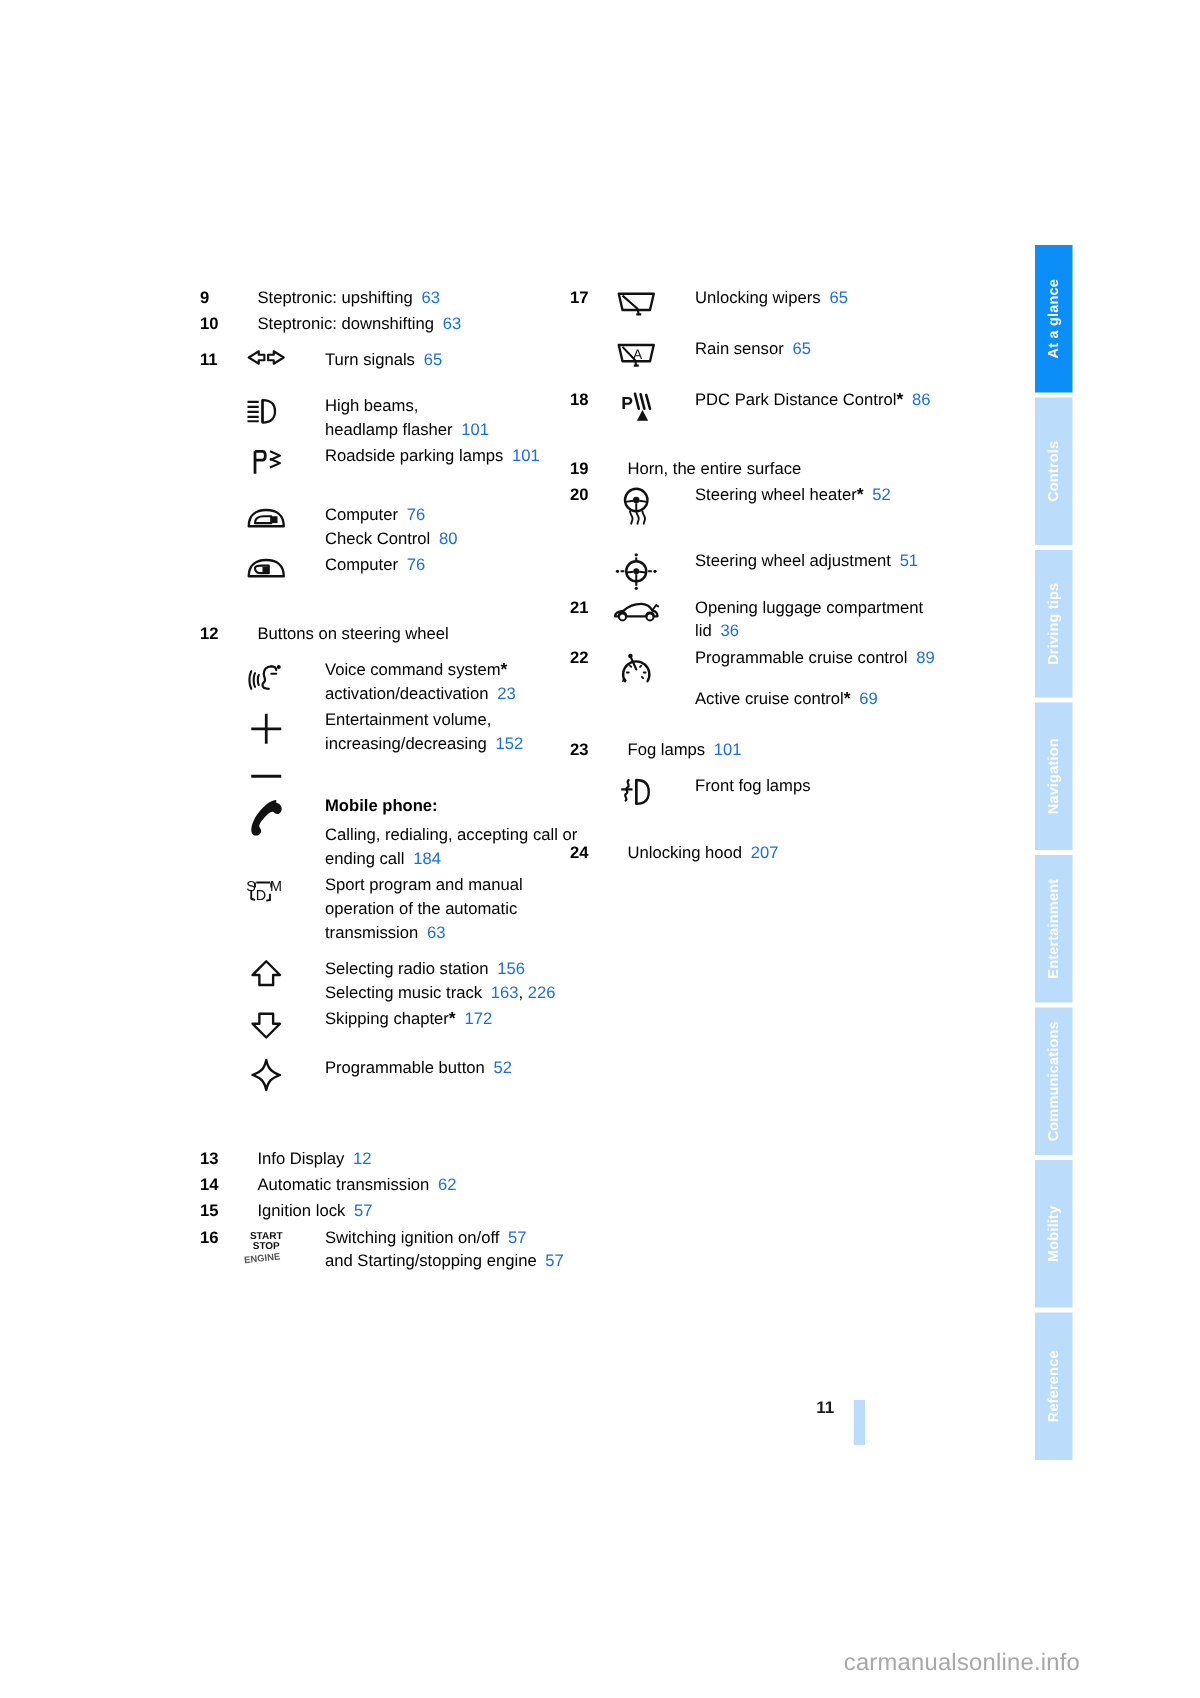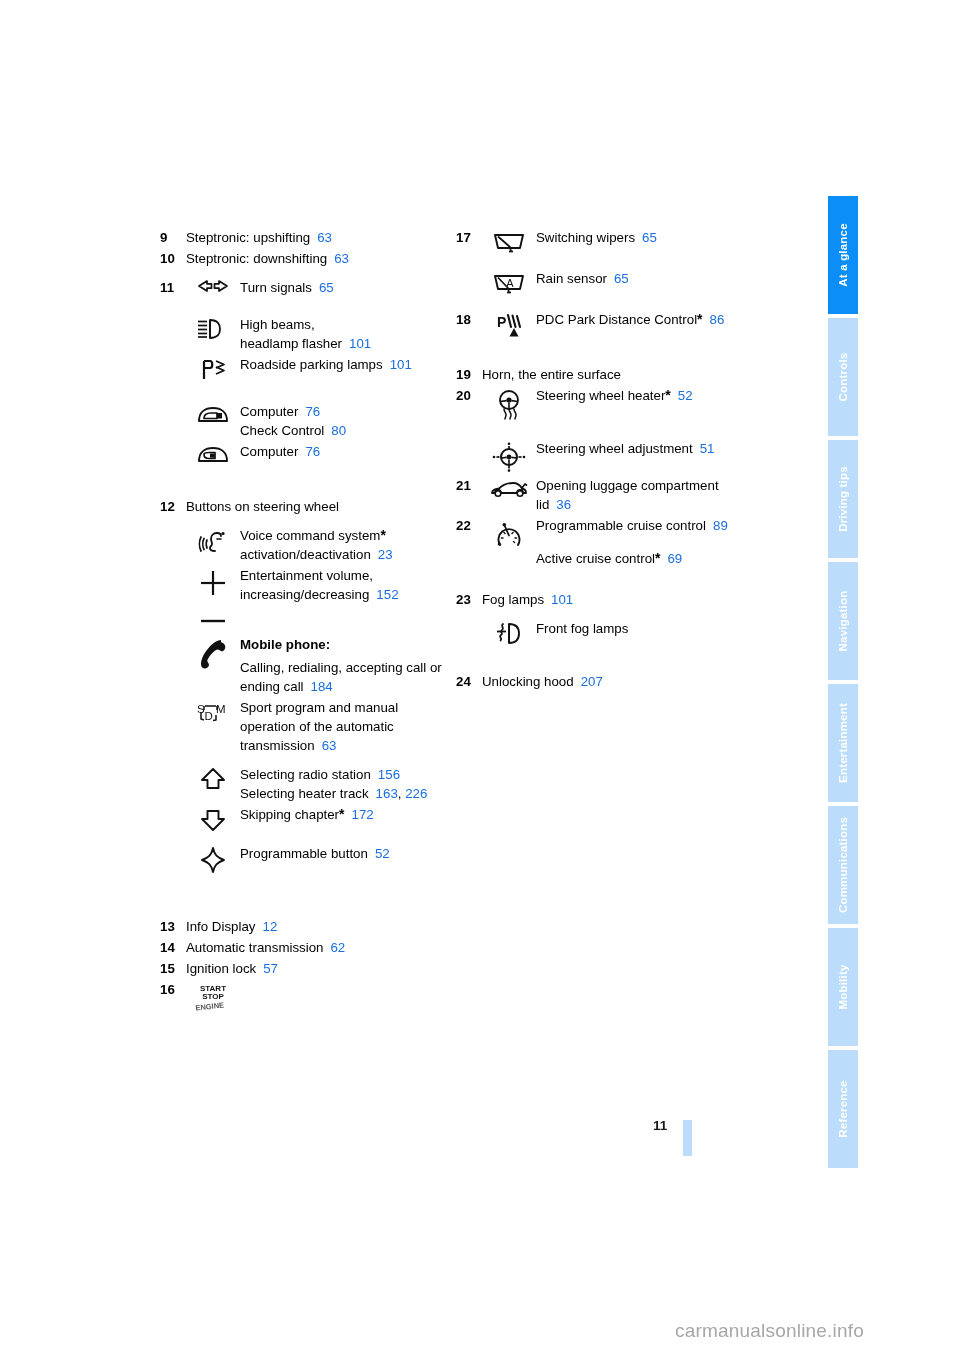--- a/index.html
+++ b/index.html
@@ -80,20 +80,21 @@
     flex: 0 0 54px;
     display: flex;
     align-items: flex-start;
     justify-content: center;
     padding-top: 1px;
   }
   .txt {
     flex: 1 1 auto;
     line-height: 19px;
     padding-top: 0px;
+    margin-left: 20px;
   }
   .pg { color: #1a6fe0; }
   .star { font-weight: bold; font-size: 14px; vertical-align: baseline; }
   .gap-sm { height: 8px; }
   .gap-md { height: 14px; }
   .gap-lg { height: 20px; }
   .gap-xl { height: 26px; }
   .sp { display: inline-block; width: 7px; }
 
   
@@ -351,21 +352,21 @@
 
     <div class="entry">
       <div class="num"></div>
       <div class="icon-cell">
         <svg width="40" height="28" viewBox="0 0 40 28">
           <path d="M20 3 L31 14 L25.5 14 L25.5 22 L14.5 22 L14.5 14 L9 14 Z" fill="none" stroke="#111" stroke-width="1.9" stroke-linejoin="round"></path>
         </svg>
       </div>
       <div class="txt">
         <div><span>Selecting radio station</span><span class="sp"></span><span class="pg">156</span></div>
-        <div><span>Selecting heater track</span><span class="sp"></span><span class="pg">163</span><span>, </span><span class="pg">226</span></div>
+        <div><span>Selecting music track</span><span class="sp"></span><span class="pg">163</span><span>, </span><span class="pg">226</span></div>
       </div>
     </div>
 
     <div class="entry">
       <div class="num"></div>
       <div class="icon-cell">
         <svg width="40" height="28" viewBox="0 0 40 28">
           <path d="M20 24 L31 13 L25.5 13 L25.5 5 L14.5 5 L14.5 13 L9 13 Z" fill="none" stroke="#111" stroke-width="1.9" stroke-linejoin="round"></path>
         </svg>
       </div>
@@ -414,37 +415,41 @@
 
     <div class="entry">
       <div class="num">16</div>
       <div class="icon-cell">
         <svg width="46" height="34" viewBox="0 0 46 34">
           <text x="23" y="10" text-anchor="middle" font-family="Liberation Sans, sans-serif" font-weight="bold" font-size="8" fill="#111">START</text>
           <text x="23" y="18" text-anchor="middle" font-family="Liberation Sans, sans-serif" font-weight="bold" font-size="8" fill="#111">STOP</text>
           <text x="20" y="28" text-anchor="middle" font-family="Liberation Sans, sans-serif" font-weight="bold" font-size="7.5" fill="#555" transform="rotate(-6 20 28)">ENGINE</text>
         </svg>
       </div>
+      <div class="txt">
+        <div><span>Switching ignition on/off</span><span class="sp"></span><span class="pg">57</span></div>
+        <div><span>and Starting/stopping engine</span><span class="sp"></span><span class="pg">57</span></div>
+      </div>
     </div>
 
   </div>
 
   <div class="col" id="col-right">
 
     <div class="entry">
       <div class="num">17</div>
       <div class="icon-cell">
         <svg width="42" height="30" viewBox="0 0 42 30">
           <path d="M7 6 L35 6 L32 19 L10 19 Z" fill="none" stroke="#111" stroke-width="1.9" stroke-linejoin="round"></path>
           <path d="M10 7.5 L22 18 L23 22.5" fill="none" stroke="#111" stroke-width="1.7" stroke-linejoin="round"></path>
           <path d="M21 22.5 L25 22.5" stroke="#111" stroke-width="1.7"></path>
         </svg>
       </div>
       <div class="txt">
-        <span>Switching wipers</span><span class="sp"></span><span class="pg">65</span>
+        <span>Unlocking wipers</span><span class="sp"></span><span class="pg">65</span>
       </div>
     </div>
 
     <div class="gap-sm"></div>
 
     <div class="entry">
       <div class="num"></div>
       <div class="icon-cell">
         <svg width="42" height="30" viewBox="0 0 42 30">
           <path d="M7 6 L35 6 L32 19 L10 19 Z" fill="none" stroke="#111" stroke-width="1.9" stroke-linejoin="round"></path>

